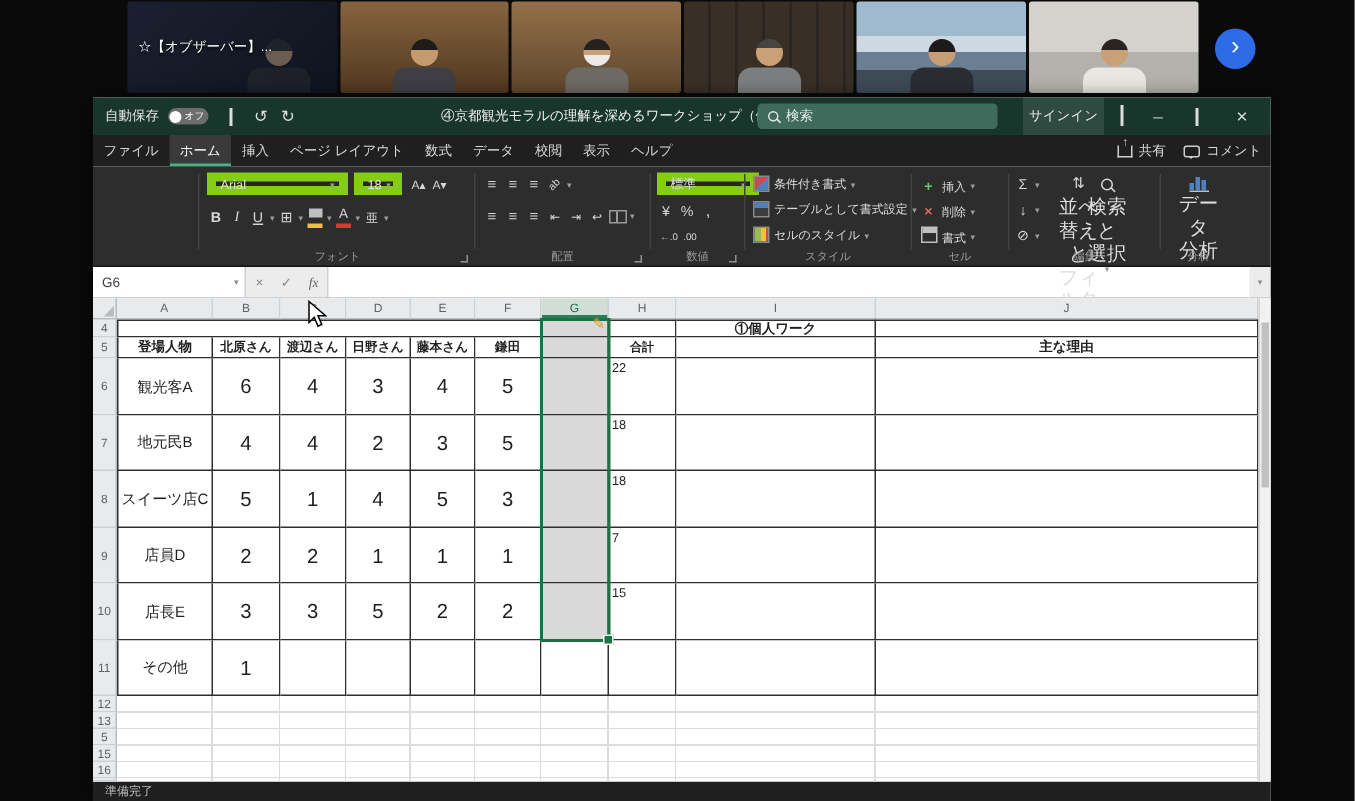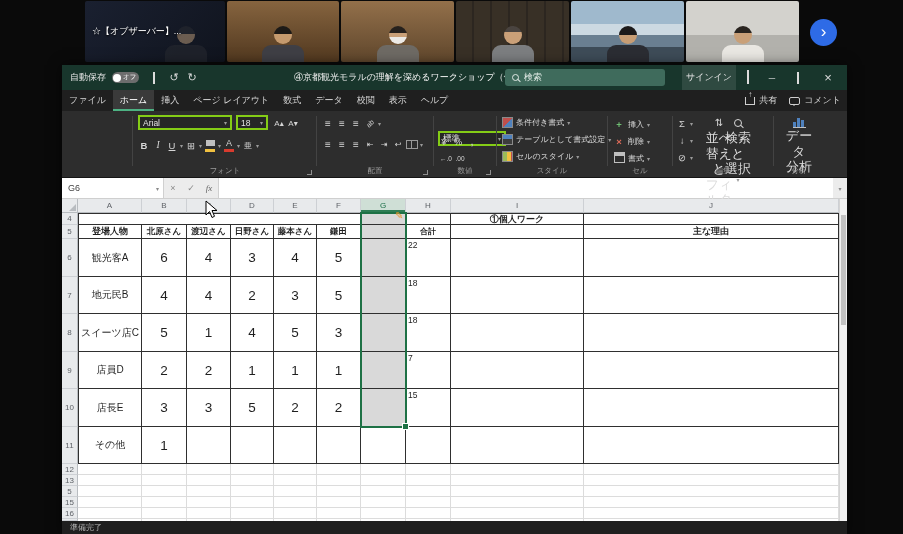--- a/index.html
+++ b/index.html
@@ -70,21 +70,21 @@
   .ic-comment { position:relative; width:11px; height:8px; border:1px solid #cfcfcf; border-radius:2px; display:inline-block; }
   .ic-comment::after { content:""; position:absolute; left:2px; bottom:-4px; border:2px solid transparent; border-top-color:#cfcfcf; }
 
   
   .xl-ribbon { position:relative; height:67px; background:#2d2d2d; border-bottom:1px solid #151515; color:#d0d0d0; }
   .rgroup { position:absolute; top:0; height:67px; }
   .rdiv { position:absolute; top:5px; height:50px; width:1px; background:#434343; }
   .rlabel { position:absolute; bottom:2px; left:0; right:0; text-align:center; font-size:7.5px; color:#9c9c9c; white-space:nowrap; }
   .dlg { position:absolute; right:2px; bottom:3px; width:5px; height:5px; border-right:1px solid #8f8f8f; border-bottom:1px solid #8f8f8f; }
   .rrow { position:absolute; display:flex; align-items:center; gap:2px; }
-  .combo { position:absolute; height:15px; background:#262626; border:2px solid #84cc16; color:#e3e3e3; font-size:8.5px; display:flex; align-items:center; padding:0 3px; }
+  .combo { position:absolute; height:15px; background:#262626; border:6px solid #84cc16; color:#e3e3e3; font-size:8.5px; display:flex; align-items:center; padding:0 3px; }
   .combo::after { content:"▾"; margin-left:auto; font-size:6px; color:#9a9a9a; padding-left:3px; }
   .icn { display:inline-flex; align-items:center; justify-content:center; height:14px; min-width:12px; font-size:9.5px; color:#d6d6d6; }
   .caret { font-size:0; }
   .caret::before { content:"▾"; font-size:6px; color:#9a9a9a; }
   .ic-clip { position:relative; width:17px; height:21px; border:1px solid #cfcfcf; border-radius:2px; background:#3a3a3a; }
   .ic-clip::before { content:""; position:absolute; top:-2px; left:3px; width:8px; height:3px; background:#cfcfcf; }
   .ic-clip::after { content:""; position:absolute; left:2px; top:3px; width:10px; height:13px; background:#e8e8e8; }
   .ic-cut::before { content:"✂"; }
   .ic-copy { position:relative; width:8px; height:9px; border:1px solid #cfcfcf; }
   .ic-copy::after { content:""; position:absolute; left:2px; top:2px; width:8px; height:9px; border:1px solid #cfcfcf; background:#2d2d2d; }
@@ -336,21 +336,21 @@
               <span class="ic-merge"></span>
             </span>
           <span class="caret"></span>
         </div>
         <span class="dlg"></span>
         <div class="rlabel">配置</div>
       </div>
       <div class="rdiv" style="left:371px"></div>
 
       <div class="rgroup" style="left:375px;width:56px">
-        <div class="combo" style="left:1px;top:20px;width:68px">
+        <div class="combo" style="left:1px;top:4px;width:68px">
             <span>標準</span>
           </div>
         <div class="rrow" style="left:1px;top:23px">
           <span class="icn ic-cur"></span>
           <span class="icn ic-pct"></span>
           <span class="icn ic-comma"></span>
         </div>
         <div class="rrow" style="left:3px;top:40px">
           <span class="icn ic-dec1"></span>
           <span class="icn ic-dec2"></span>

